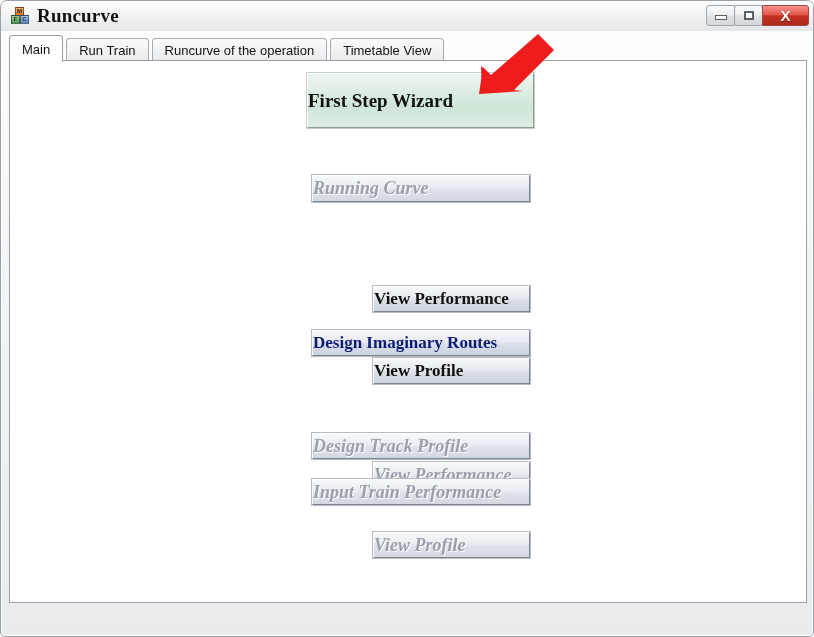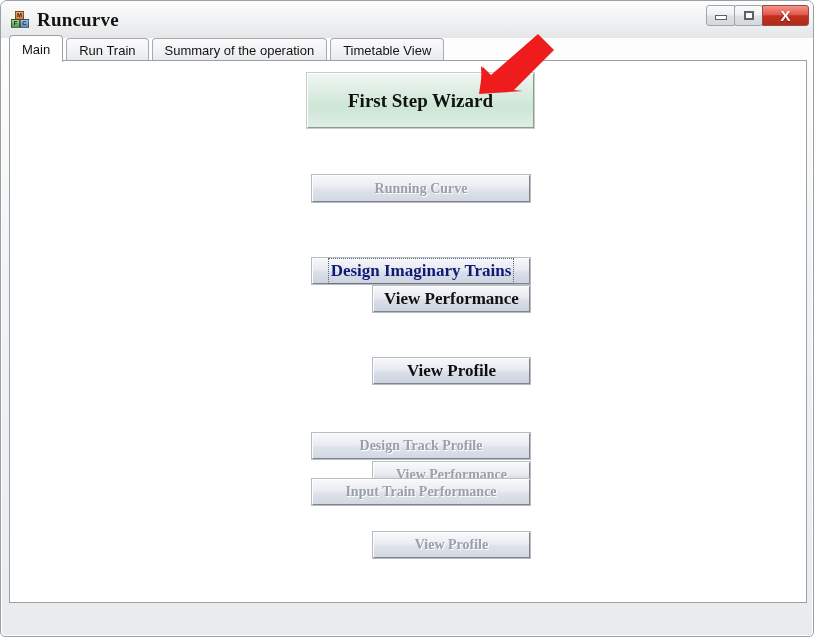--- a/index.html
+++ b/index.html
@@ -21,21 +21,21 @@
     border: 1px solid #9aa0a6;
     border-radius: 7px 7px 5px 5px;
     box-shadow: inset 0 0 0 1px #ffffff;
   }
 
   
   .titlebar {
     position: absolute;
     left: 0; top: 0;
     width: 814px;
-    height: 37px;
+    height: 30px;
     box-sizing: border-box;
     background: linear-gradient(to bottom, #fdfdfd 0%, #f0f1f2 55%, #e4e6e8 100%);
     border-radius: 6px 6px 0 0;
     display: flex;
     align-items: center;
   }
 
   .app-icon {
     position: relative;
     width: 18px;
@@ -169,21 +169,21 @@
     position: absolute;
     box-sizing: border-box;
     border: 1px solid;
     border-color: #fdfdfd #7e848b #7e848b #fdfdfd;
     outline: 1px solid #b7bcc2;
     background: linear-gradient(to bottom, #f6f7fa 0%, #e7eaf1 45%, #dadfe9 55%, #ccd3e0 100%);
     font-family: "Liberation Serif", serif;
     font-weight: bold;
     display: flex;
     align-items: center;
-    justify-content: center;
+    justify-content: flex-start;
     box-shadow: 1px 1px 0 rgba(0,0,0,0.30);
     cursor: default;
   }
   .btn-label { white-space: nowrap; }
 
   .btn.wizard {
     background: linear-gradient(to bottom, #eef6f1 0%, #dfeee4 30%, #cde6d6 62%, #dfeee5 100%);
     border-color: #ffffff #8d9b92 #8d9b92 #ffffff;
     outline-color: #c3cfc7;
     font-size: 19px;
@@ -201,21 +201,22 @@
 
   .btn.focused .btn-label {
     outline: 1px dotted #5d6672;
     outline-offset: 2px;
   }
 
   .btn.disabled {
     background: linear-gradient(to bottom, #f7f8fa 0%, #e9ecf2 45%, #dee2ea 55%, #d2d8e3 100%);
     color: #9aa0ab;
     text-shadow: 1px 1px 0 #ffffff;
-    font-size: 14px;
+    font-size: 18px;
+    font-style: italic;
   }
 
   
   .arrow-annotation {
     position: absolute;
     left: 465px;
     top: 33px;
     width: 90px;
     height: 65px;
     pointer-events: none;
@@ -247,45 +248,45 @@
   </div>
 
   <div class="tabstrip">
     <div class="tab active">
       <span>Main</span>
     </div>
     <div class="tab">
       <span>Run Train</span>
     </div>
     <div class="tab">
-      <span>Summary of the operation</span>
+      <span>Runcurve of the operation</span>
     </div>
     <div class="tab">
       <span>Timetable View</span>
     </div>
   </div>
 
   <div class="content">
 
     <div class="btn wizard" style="left:297px; top:12px; width:227px; height:55px;">
       <span class="btn-label">First Step Wizard</span>
     </div>
 
     <div class="btn disabled" style="left:302px; top:114px; width:218px; height:27px;">
       <span class="btn-label">Running Curve</span>
     </div>
 
-    <div class="btn dark-blue focused" style="left:302px; top:197px; width:218px; height:26px;">
-      <span class="btn-label">Design Imaginary Trains</span>
-    </div>
 
     <div class="btn dark-text" style="left:363px; top:225px; width:157px; height:26px;">
       <span class="btn-label">View Performance</span>
     </div>
 
+    <div class="btn dark-blue" style="left:302px; top:269px; width:218px; height:26px;">
+      <span class="btn-label">Design Imaginary Routes</span>
+    </div>
 
     <div class="btn dark-text" style="left:363px; top:297px; width:157px; height:26px;">
       <span class="btn-label">View Profile</span>
     </div>
 
     <div class="btn disabled" style="left:302px; top:372px; width:218px; height:26px;">
       <span class="btn-label">Design Track Profile</span>
     </div>
 
     <div class="btn disabled" style="left:363px; top:401px; width:157px; height:26px;">

